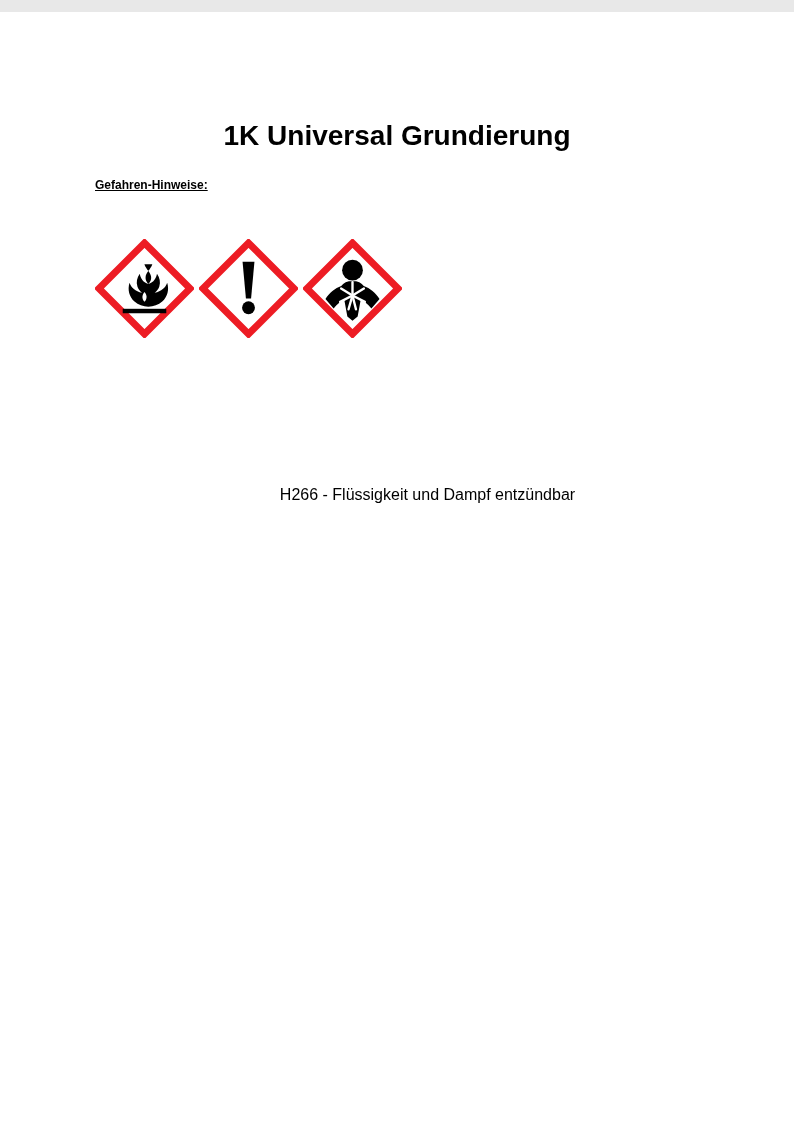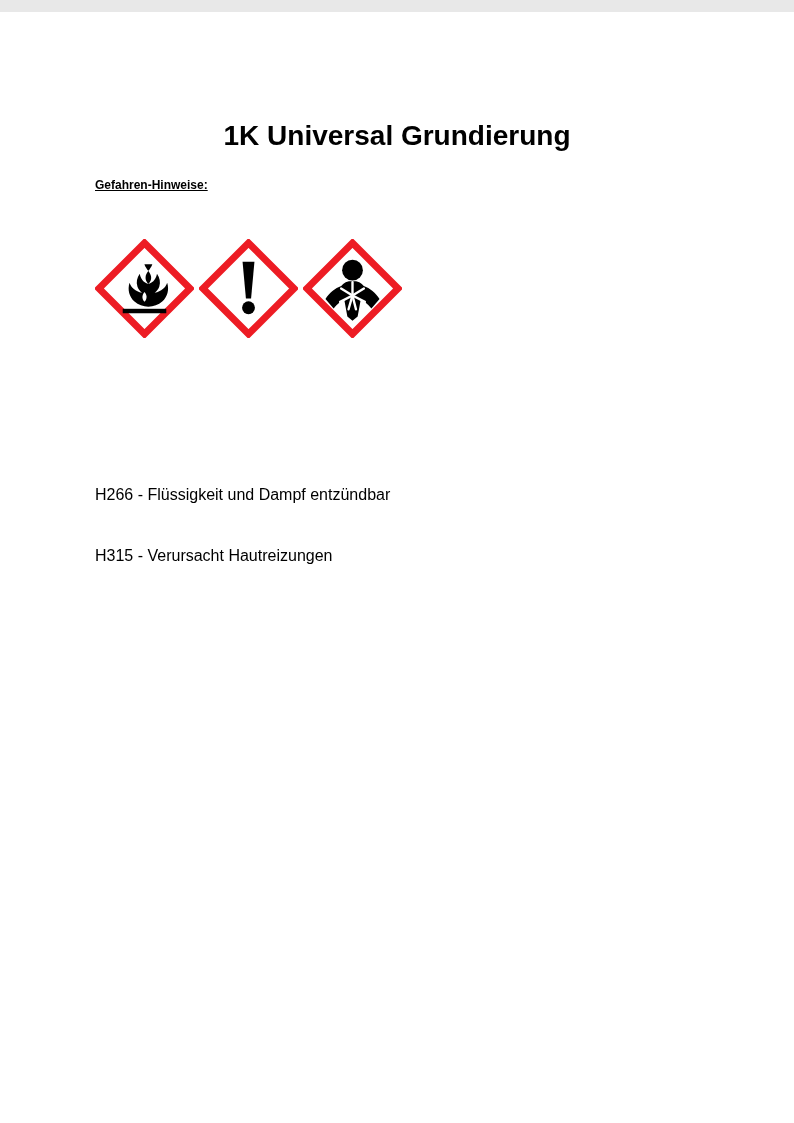--- a/index.html
+++ b/index.html
@@ -42,21 +42,21 @@
   .symbol-cut { fill: #ffffff; }
   .star-rays { stroke: #ffffff; stroke-width: 2.4; stroke-linecap: round; }
   .statements {
     margin: 45px 0 0 95px;
     width: 665px;
     font-size: 16px;
     line-height: 20.4px;
     white-space: pre-wrap;
   }
   .statement-group + .statement-group { margin-top: 20.4px; }
-  .statement { margin: 0; }
+  .statement { margin: 0; text-align: center; }
 </style>
 </head>
 <body>
 
 <div class="page">
 
   <div class="doc-title">1K Universal Grundierung</div>
 
   <div class="section-heading">Gefahren-Hinweise:</div>
 
@@ -89,21 +89,20 @@
         <line x1="50" y1="57" x2="38.5" y2="50"></line>
       </g>
     </svg>
 
   </div>
 
   <div class="statements">
 
     <div class="statement-group">
       <p class="statement">H266 - Flüssigkeit und Dampf entzündbar</p>
-      <p class="statement">H315 - Verursacht Hautreizungen</p>
     </div>
 
 
     
 
     
 
   </div>
 
 </div>

